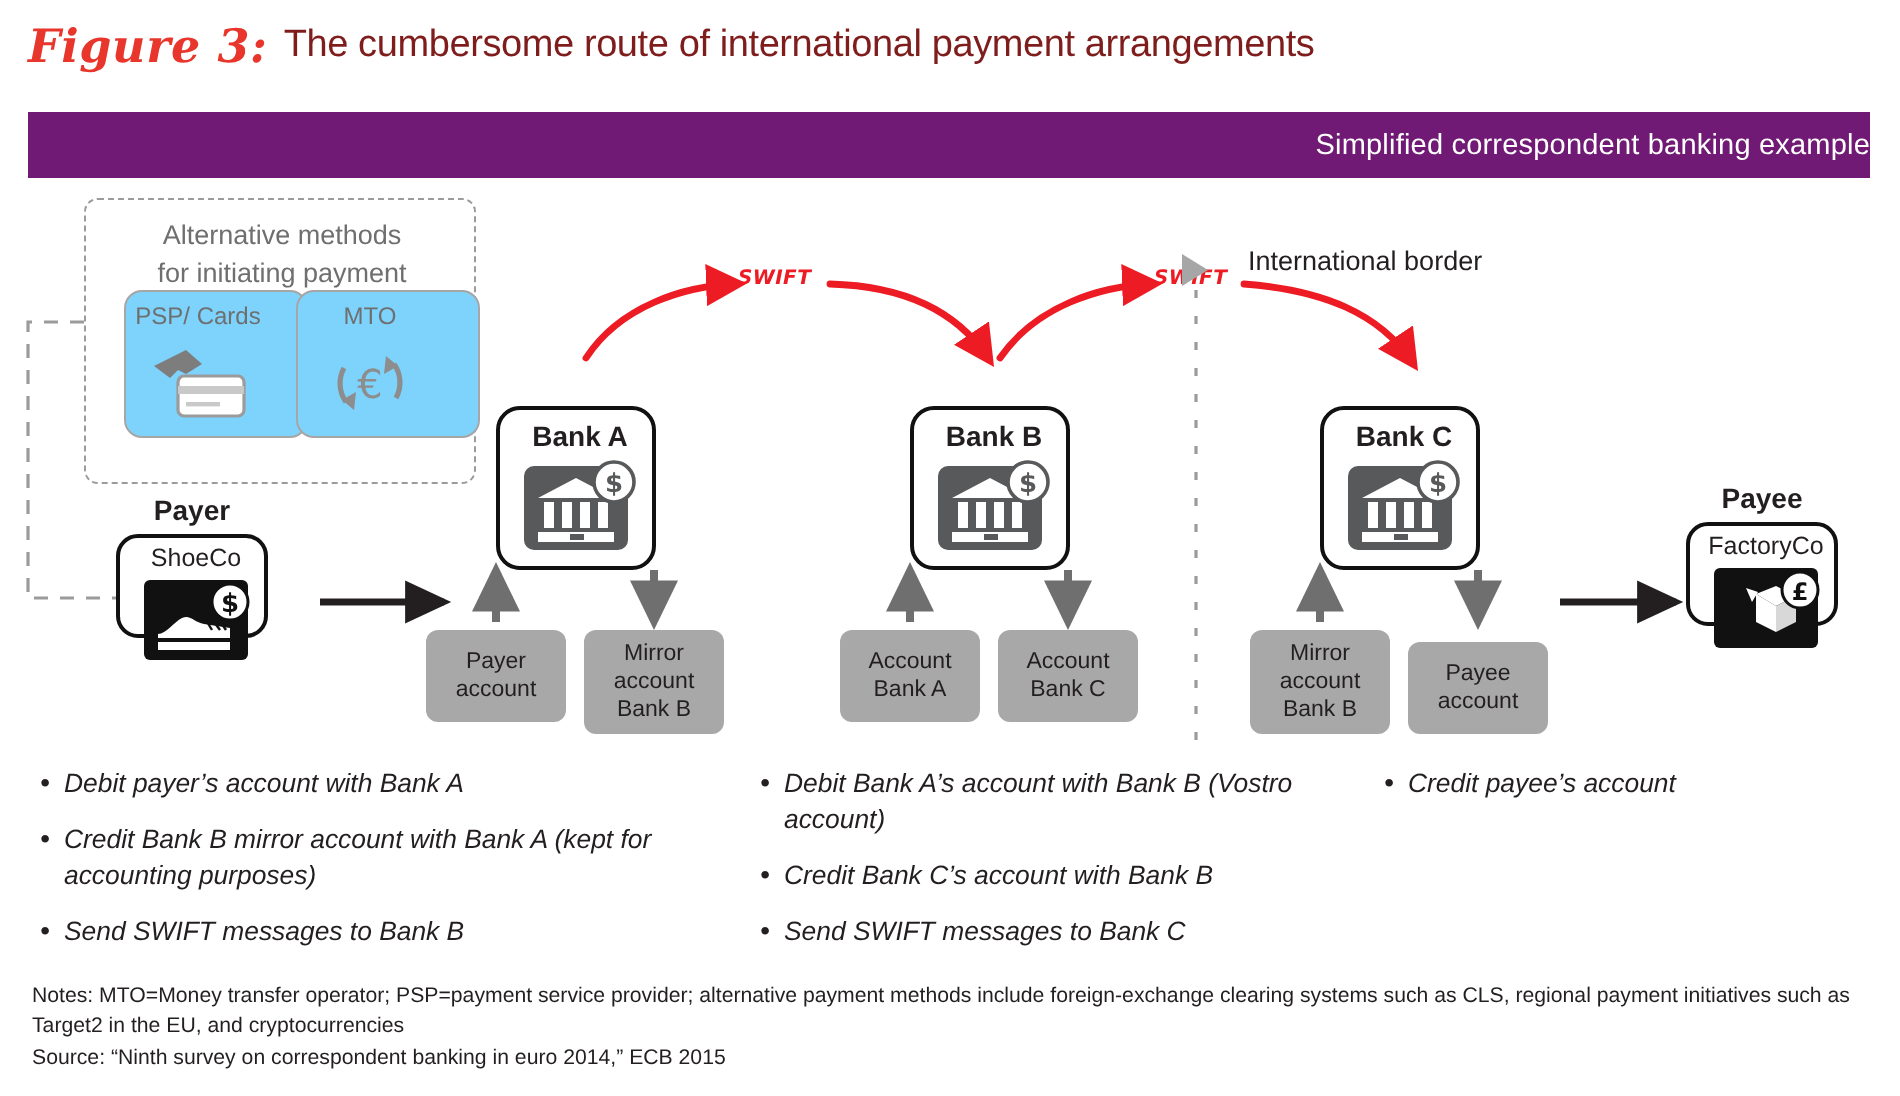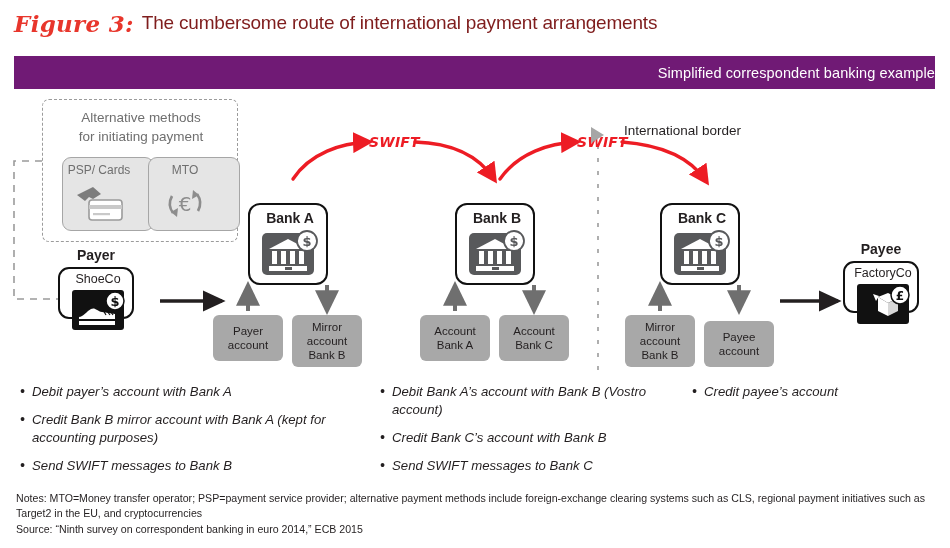--- a/index.html
+++ b/index.html
@@ -89,27 +89,27 @@
     position: absolute;
     left: 0; top: 8px;
     width: 196px;
     text-align: center;
     font-size: 13.5px;
     line-height: 19px;
     color: #6f6f6f;
   }
   .alt-card {
     position: absolute;
-    top: 57px;
+    top: 45px;
     width: 92px;
     height: 74px;
     border: 1.6px solid #a6a6a6;
     border-radius: 9px;
     box-sizing: border-box;
-    background: #e5e5e5;
+    background: #7dd3fc;
   }
   .alt-card .alt-label {
     position: absolute;
     left: 0; top: 5px;
     width: 72px;
     text-align: center;
     font-size: 12px;
     color: #6f6f6f;
   }
   .alt-card .alt-icon {
@@ -194,21 +194,21 @@
     box-sizing: border-box;
     padding: 0 3px;
   }
 
   
   .swift-label {
     position: absolute;
     font-family: "DejaVu Sans", sans-serif;
     font-style: italic;
     font-weight: 700;
-    font-size: 14px;
+    font-size: 10px;
     color: #ed1c24;
     white-space: nowrap;
     letter-spacing: 0.2px;
   }
 
   
   #border-label {
     left: 624px;
     top: 34px;
     font-size: 13.5px;

